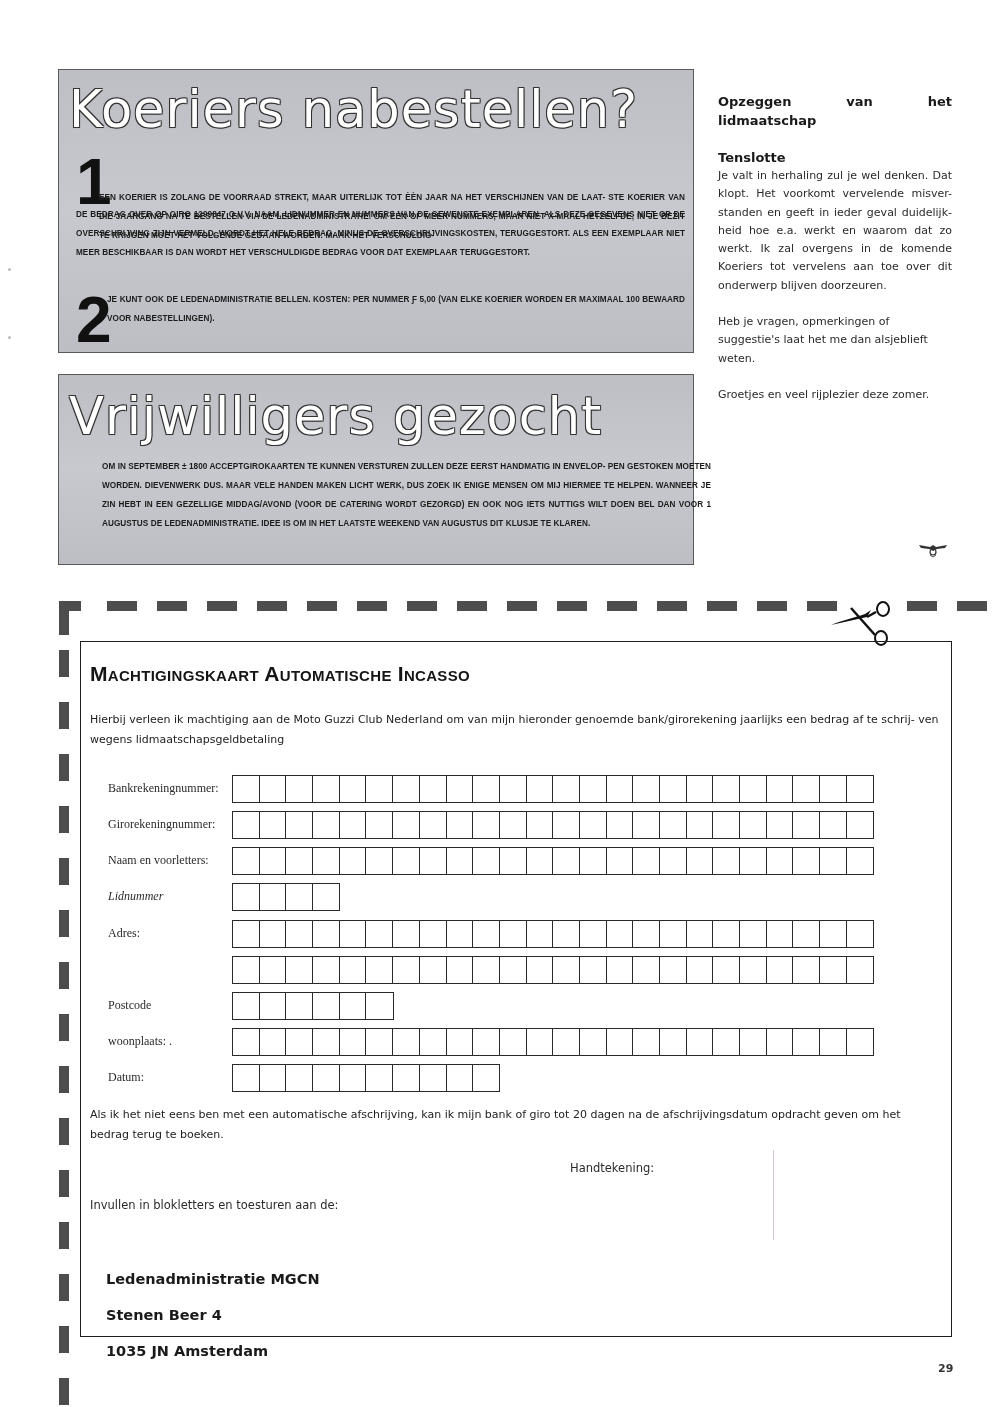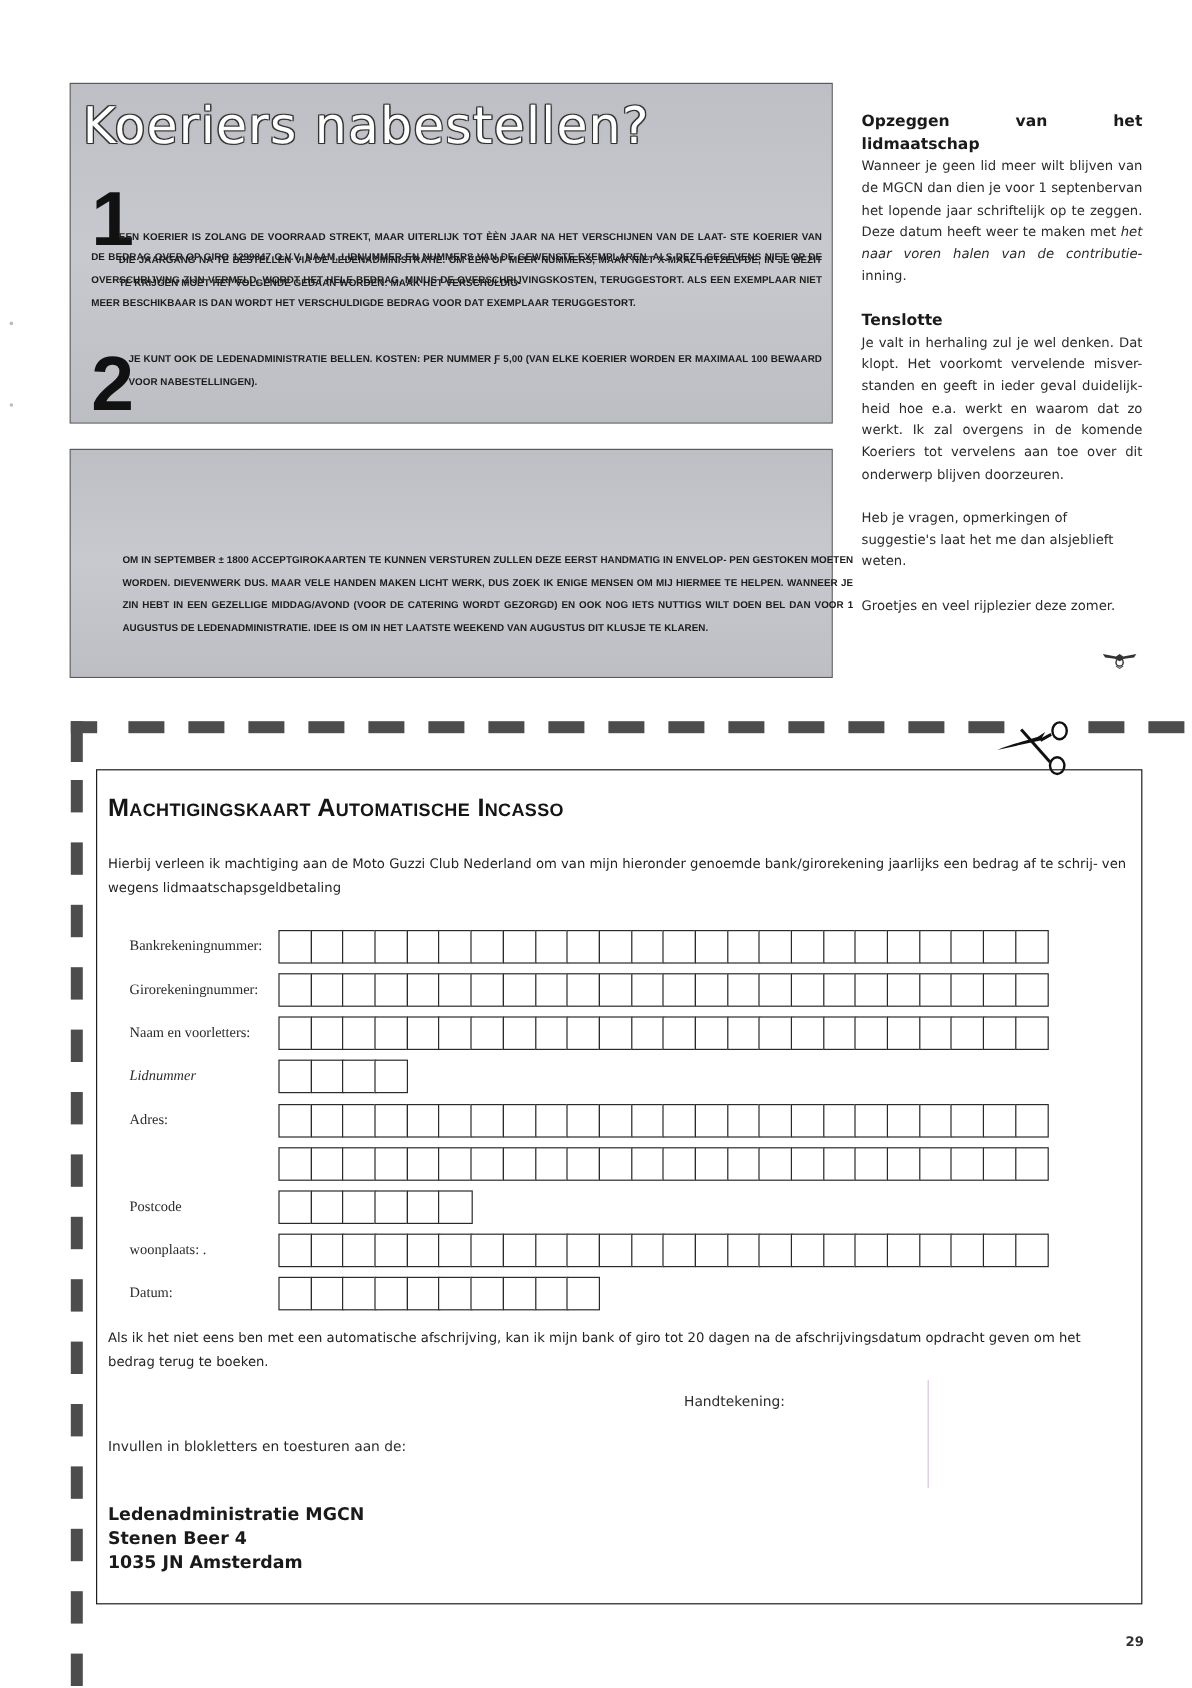--- a/index.html
+++ b/index.html
@@ -11,21 +11,21 @@
   .gray-box {
     position: absolute; left: 58px; width: 636px;
     background: linear-gradient(180deg, #bdbfc4 0%, #c7c9ce 50%, #bcbec3 100%);
     border: 1px solid #5a5a5a; box-sizing: border-box;
   }
   #box-koeriers { top: 69px; height: 284px; }
   #box-vrijw { top: 374px; height: 191px; }
   .outline-title {
     position: absolute; left: 10px; margin: 0;
     font-family: "DejaVu Sans", sans-serif; font-weight: normal;
-    font-size: 42px; letter-spacing: 1px;
+    font-size: 51px; letter-spacing: 1px;
     color: #ffffff;
     text-shadow: -1px -1px 0 #333, 1px -1px 0 #333, -1px 1px 0 #333, 1px 1px 0 #333, 0 0 2px #777;
   }
   #box-koeriers .outline-title { top: 10px; }
   #box-vrijw .outline-title { top: 12px; }
   .caps-text {
     position: absolute; font-family: "Liberation Sans", sans-serif; font-weight: bold;
     font-size: 8.2px; line-height: 19px; text-transform: uppercase;
     color: #1c1c1c; text-align: justify; letter-spacing: 0.05px;
   }
@@ -86,44 +86,44 @@
   .box input { width: 100%; height: 100%; border: 0; padding: 0; margin: 0; background: transparent; text-align: center; font-size: 14px; outline: none; }
 
   .notice {
     position: absolute; left: 90px; top: 1105px; width: 840px;
     font-size: 11px; line-height: 20px; color: #222;
   }
   .sign-label { position: absolute; left: 570px; top: 1161px; font-size: 11.5px; color: #2a2a2a; }
   .sign-line { position: absolute; left: 773px; top: 1150px; width: 1px; height: 90px; background: #d9c6dc; }
   .fill-instr { position: absolute; left: 90px; top: 1198px; font-size: 11.5px; color: #2a2a2a; }
   .address { position: absolute; left: 90px; top: 1253px; font-size: 14.5px; line-height: 20px; font-weight: bold; color: #1a1a1a; }
-  .address div { margin: 0; }
+  .address div { margin: 16px; }
   .page-num { position: absolute; left: 938px; top: 1362px; font-size: 11px; font-weight: bold; color: #333; }
   .stray { position: absolute; width: 3px; height: 3px; background: #bbb; border-radius: 50%; }
 </style>
 </head>
 <body>
 
 <div id="box-koeriers" class="gray-box">
   <h1 class="outline-title">Koeriers nabestellen?</h1>
   <div id="num1" class="bignum">1</div>
   <div id="para1" class="caps-text" style="width:586px; height:57px; overflow:hidden;margin-top:40px;">Een Koerier is zolang de voorraad strekt, maar uiterlijk tot èèn jaar na het verschijnen van de laat- ste Koerier van die jaargang na te bestellen via de ledenadministratie. Om één of meer nummers, maar niet x-maal hetzelfde, in je bezit te krijgen moet het volgende gedaan worden: maak het verschuldig-</div>
   <div id="para1-cont" class="caps-text">de bedrag over op giro 1299847 o.v.v. naam, lidnummer en nummers van de gewenste exemplaren. Als deze gegevens niet op de overschrijving zijn vermeld, wordt het hele bedrag, minus de overschrijvingskosten, teruggestort. Als een exemplaar niet meer beschikbaar is dan wordt het verschuldigde bedrag voor dat exemplaar teruggestort.</div>
   <div id="num2" class="bignum">2</div>
   <div id="para2" class="caps-text">Je kunt ook de ledenadministratie bellen. Kosten: Per nummer ƒ 5,00  (Van elke Koerier worden er maximaal 100 bewaard voor nabestellingen).</div>
 </div>
 
 <div id="box-vrijw" class="gray-box">
+  <h1 class="outline-title">Vrijwilligers gezocht</h1>
   <div id="para3" class="caps-text">Om in september ± 1800 acceptgirokaarten te kunnen versturen zullen deze eerst handmatig in envelop- pen gestoken moeten worden. Dievenwerk dus. Maar vele handen maken licht werk, dus zoek ik enige mensen om mij hiermee te helpen. Wanneer je zin hebt in een gezellige middag/avond  (voor de catering wordt gezorgd) en ook nog iets nuttigs wilt doen bel dan voor 1 augustus de ledenadministratie. Idee is om in het laatste weekend van augustus dit klusje te klaren.</div>
 </div>
 
 <div class="right-col">
   <div class="gap"></div>
   <h3>Opzeggen van het lidmaatschap</h3>
-  <p><span>Wanneer je geen lid meer wilt blijven van de MGCN dan dien je voor 1 septenbervan het lopende jaar schriftelijk op te zeggen. Deze datum heeft weer te maken met </span><span class="it">het naar voren halen van de contributie-</span> <span>inning.</span></p>
   <div class="gap"></div>
   <h3>Tenslotte</h3>
   <p>Je valt in herhaling zul je wel denken. Dat klopt. Het voorkomt vervelende misver- standen en geeft in ieder geval duidelijk- heid hoe e.a. werkt en waarom dat zo werkt. Ik zal overgens in de komende Koeriers tot vervelens aan toe over dit onderwerp blijven doorzeuren.</p>
   <div class="gap"></div>
   <p style="text-align:left">Heb je vragen, opmerkingen of suggestie's laat het me dan alsjeblieft weten.</p>
   <div class="gap"></div>
   <p style="text-align:left">Groetjes en veel rijplezier deze zomer.</p>
 </div>
 <svg class="logo-icon" viewBox="0 0 30 16">
   <path d="M1 3 L12 5 L15 3 L18 5 L29 3 L27 6 L19 7 L15 9 L11 7 L3 6 Z" fill="#333"></path>

